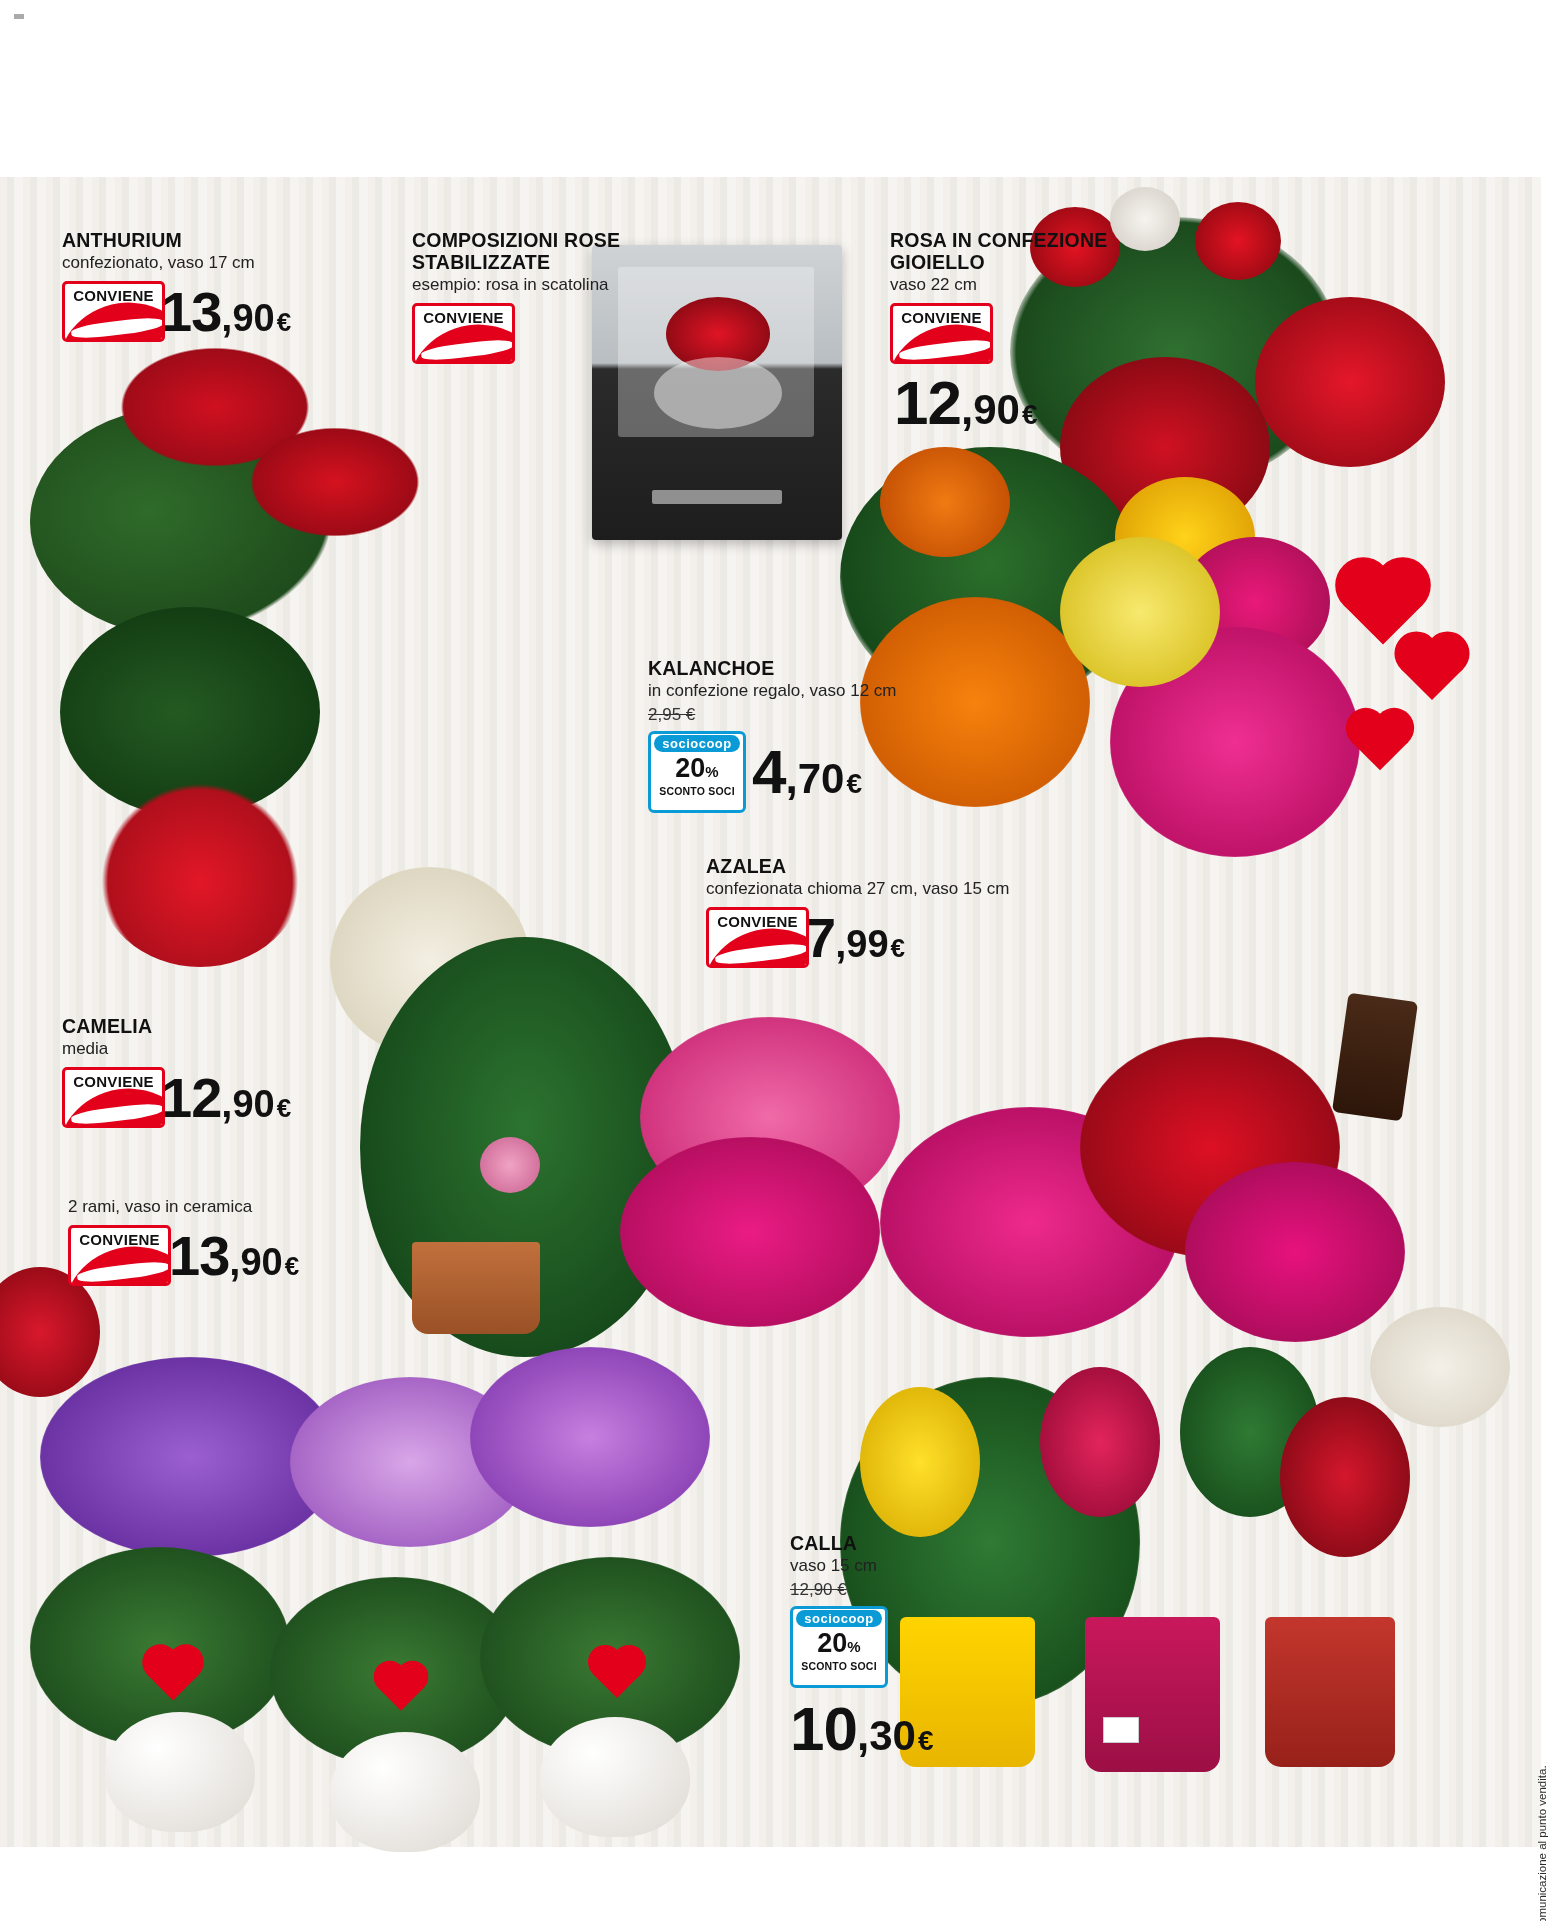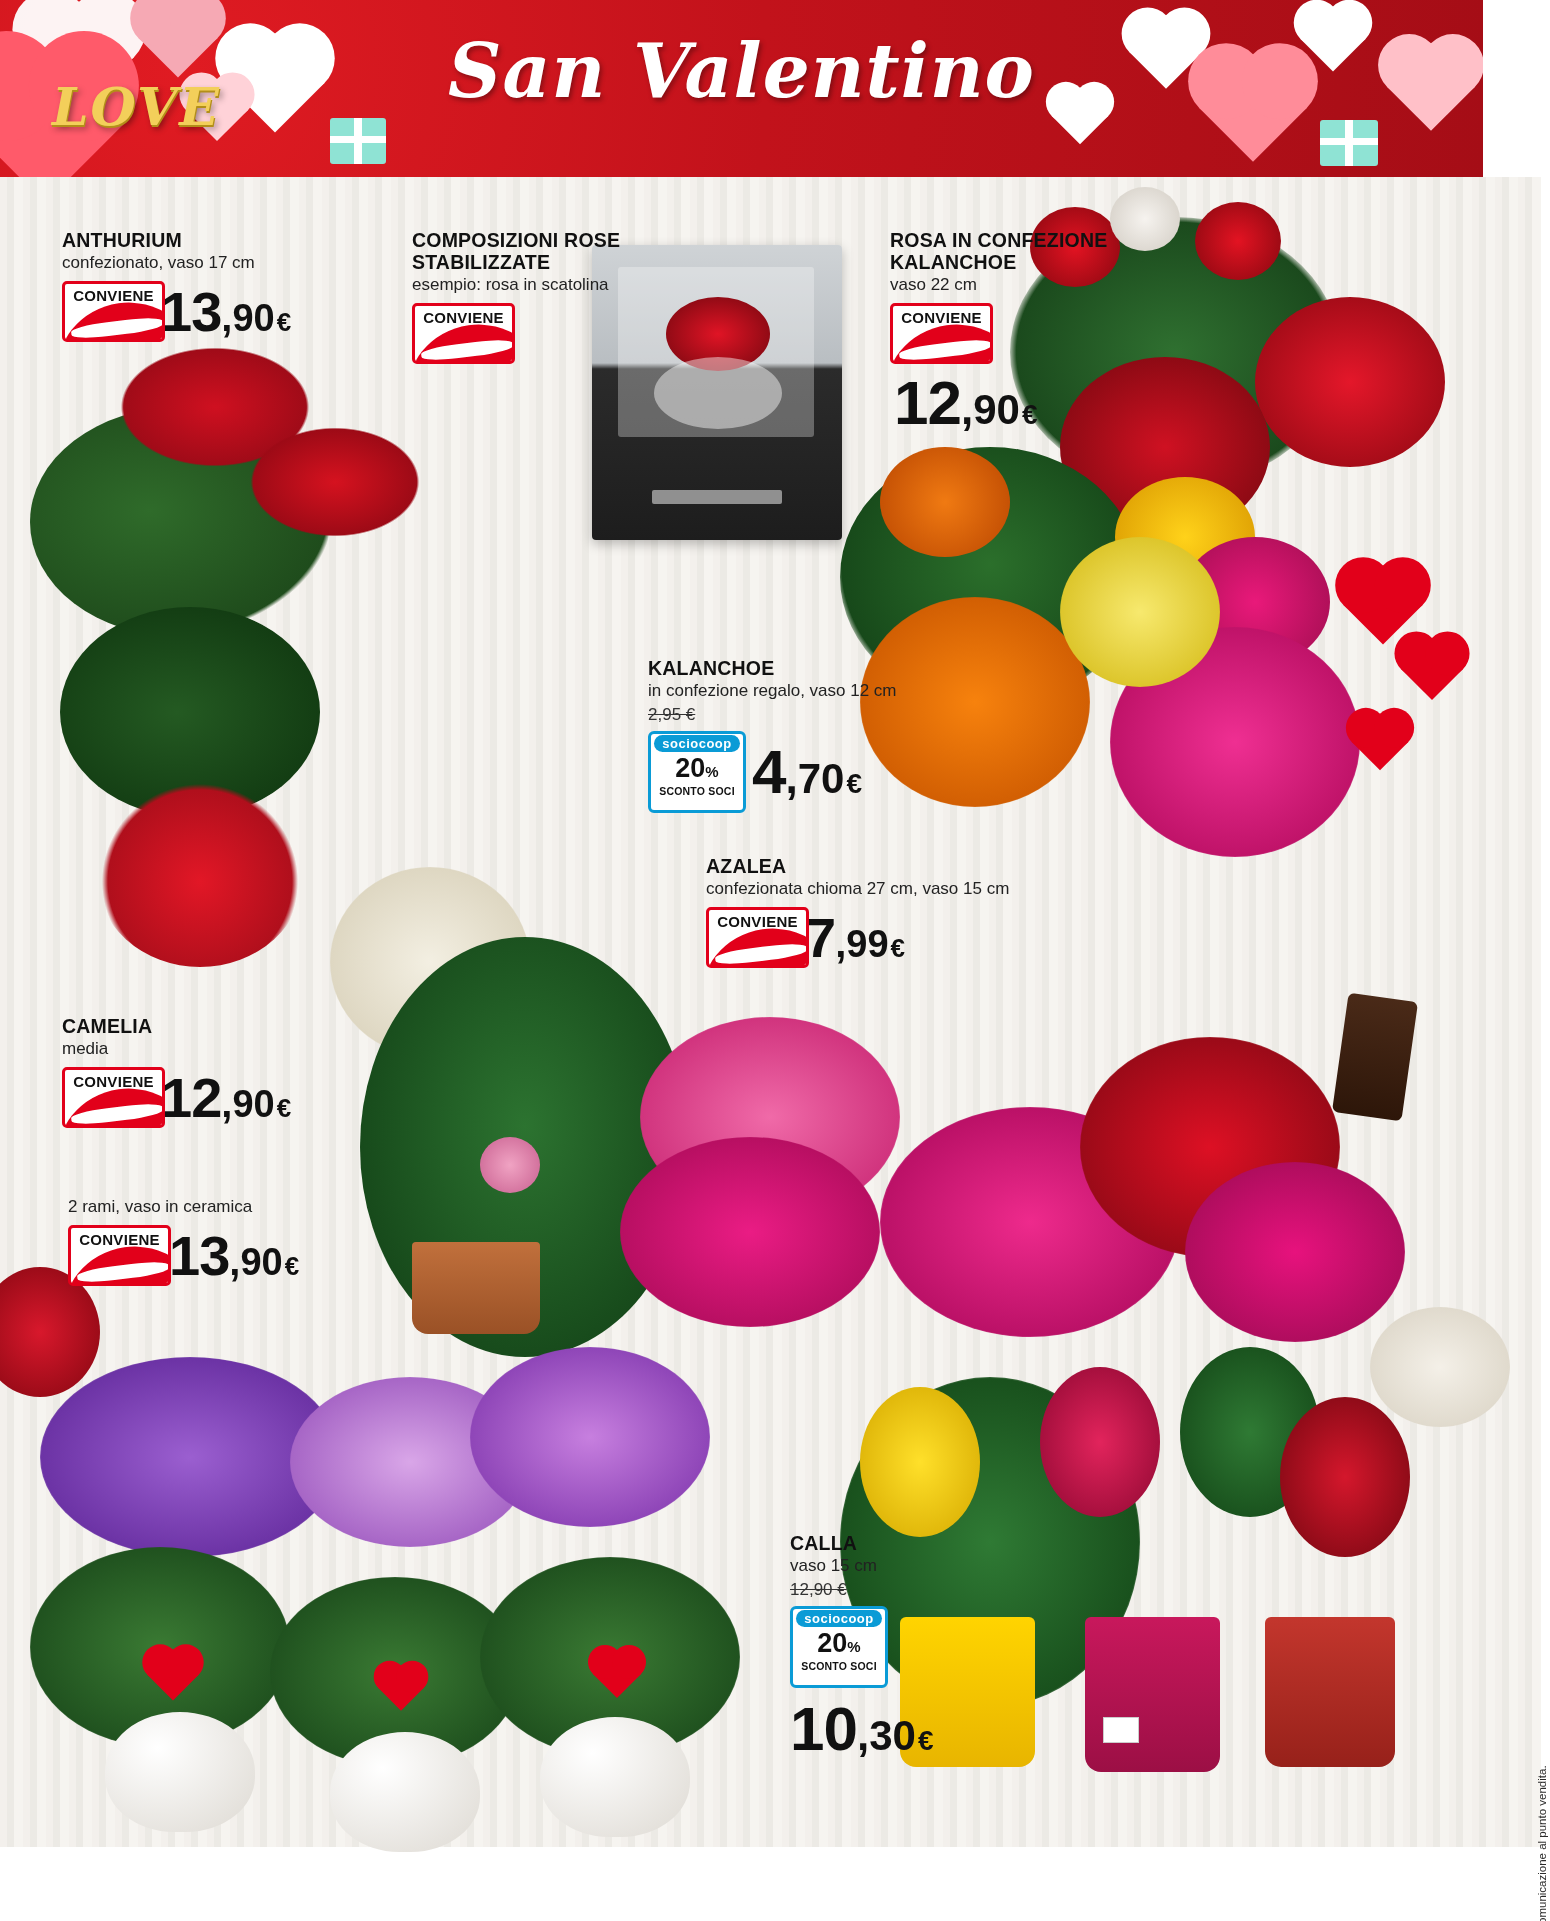--- a/index.html
+++ b/index.html
@@ -186,44 +186,20 @@
     position:absolute; left:14px; top:14px; width:10px; height:5px; background:#aaa;
   }
 </style>
 </head>
 <body>
 
 <div id="page">
 
   <div id="left-mark"></div>
 
-  <div id="banner">
-    <div class="heart" style="left:40px;  top:18px;  width:78px;  height:78px;  background:#ffffff; opacity:.95;"></div>
-    <div class="heart" style="left:150px; top:10px;  width:56px;  height:56px;  background:#f6a9b4;"></div>
-    <div class="heart" style="left:240px; top:48px;  width:70px;  height:70px;  background:#ffffff;"></div>
-    <div class="heart" style="left:-10px; top:70px;  width:110px; height:110px; background:#ff5a6a;"></div>
-    <div class="heart" style="left:195px; top:88px;  width:44px;  height:44px;  background:#ffd2d8;"></div>
-    <div class="heart" style="left:1140px;top:26px;  width:52px;  height:52px;  background:#ffffff;"></div>
-    <div class="heart" style="left:1215px;top:70px;  width:76px;  height:76px;  background:#ff8c99;"></div>
-    <div class="heart" style="left:1310px;top:16px;  width:46px;  height:46px;  background:#ffffff;"></div>
-    <div class="heart" style="left:1400px;top:56px;  width:62px;  height:62px;  background:#ffc0c8;"></div>
-    <div class="heart" style="left:1060px;top:96px;  width:40px;  height:40px;  background:#ffffff;"></div>
-
-    <div style="position:absolute; left:330px; top:118px; width:56px; height:46px; background:#8fe3d4; border-radius:3px;">
-      <div style="position:absolute; left:24px; top:0; width:8px; height:46px; background:#fff;"></div>
-      <div style="position:absolute; left:0; top:18px; width:56px; height:7px; background:#fff;"></div>
-    </div>
-    <div style="position:absolute; left:1320px; top:120px; width:58px; height:46px; background:#8fe3d4; border-radius:3px;">
-      <div style="position:absolute; left:25px; top:0; width:8px; height:46px; background:#fff;"></div>
-      <div style="position:absolute; left:0; top:18px; width:58px; height:7px; background:#fff;"></div>
-    </div>
-
-    <div id="love-badge">LOVE</div>
-    <div id="banner-title">San Valentino</div>
-  </div>
 
   <div id="photo-area">
 
     <div class="blob" style="left:30px;  top:230px;  width:300px; height:230px; background:radial-gradient(ellipse at 40% 45%, #2f6b2a 0%, #1f4c1c 70%, rgba(31,76,28,0) 72%);"></div>
     <div class="blob" style="left:120px; top:170px;  width:190px; height:120px; background:radial-gradient(ellipse at 50% 50%, #cf1020 0%, #a00b18 68%, rgba(160,11,24,0) 70%);"></div>
     <div class="blob" style="left:250px; top:250px;  width:170px; height:110px; background:radial-gradient(ellipse at 50% 50%, #d5121f 0%, #9d0a16 68%, rgba(157,10,22,0) 70%);"></div>
     <div class="blob" style="left:60px;  top:430px;  width:260px; height:210px; background:radial-gradient(ellipse at 45% 50%, #245a22 0%, #133d13 72%, rgba(19,61,19,0) 74%);"></div>
     <div class="blob" style="left:95px;  top:600px;  width:210px; height:190px; background:radial-gradient(ellipse at 50% 55%, #e21726 0%, #b00f1c 62%, rgba(176,15,28,0) 66%);"></div>
     <div class="blob" style="left:330px; top:690px;  width:200px; height:190px; background:radial-gradient(ellipse at 50% 50%, #f3efe2 0%, #ded7c2 70%, rgba(222,215,194,0) 73%);"></div>
 
@@ -311,21 +287,21 @@
       <div style="display:flex; align-items:flex-end; gap:2px; margin-top:8px;">
         <div class="conviene">
           <div class="cv-swoosh"></div>
           <div class="cv-swoosh2"></div>
           <div class="cv-text">CONVIENE</div>
         </div>
       </div>
     </div>
 
     <div class="prod" style="left:890px; top:52px; width:250px;">
-      <div class="p-name">ROSA IN CONFEZIONE KALANCHOE</div>
+      <div class="p-name">ROSA IN CONFEZIONE GIOIELLO</div>
       <div class="p-desc">vaso 22 cm</div>
       <div style="display:flex; align-items:flex-end; gap:2px; margin-top:8px;">
         <div class="conviene">
           <div class="cv-swoosh"></div>
           <div class="cv-swoosh2"></div>
           <div class="cv-text">CONVIENE</div>
         </div>
       </div>
       <div class="price big" style="margin-top:8px; margin-left:4px;">
         <span class="int">12</span><span class="sep">,</span><span class="dec">90</span><span class="eur">€</span>

